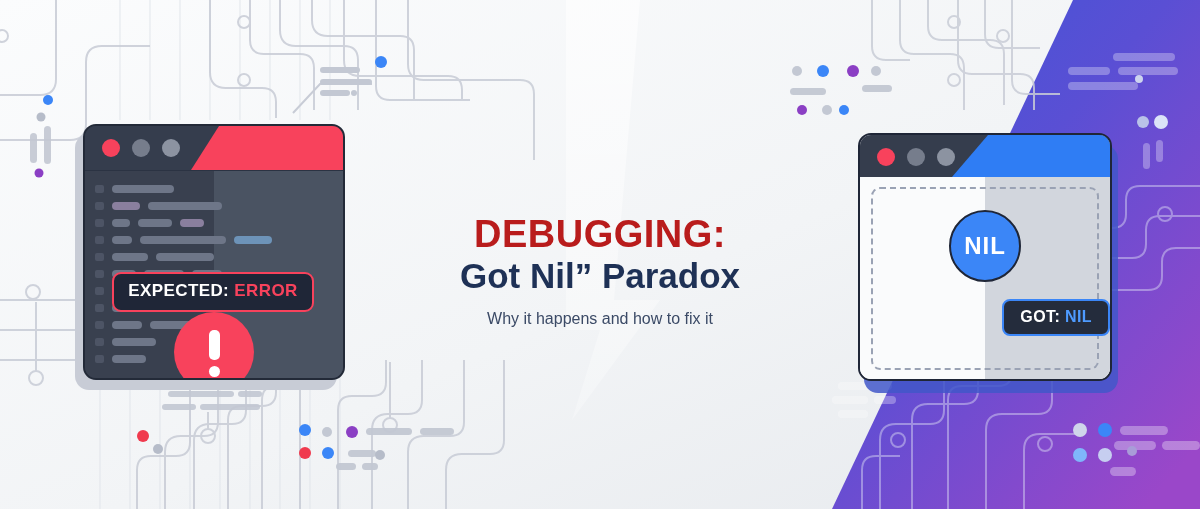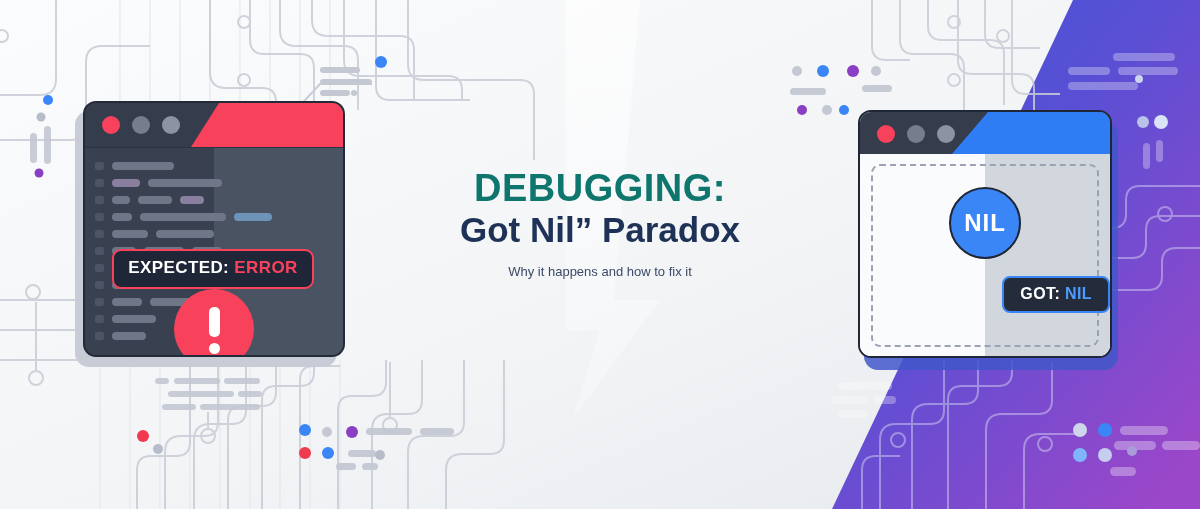--- a/index.html
+++ b/index.html
@@ -16,31 +16,31 @@
   
   .hero {
     position:absolute;
     left:380px; top:168px; width:440px;
     text-align:center;
     z-index:40;
     pointer-events:none;
   }
   .hero-l1 {
     font-size:38px; font-weight:bold; letter-spacing:0.5px;
-    color:#0f766e; line-height:1.08;
+    color:#b91c1c; line-height:1.08;margin-top:46px;
   }
   .hero-l2, .hero-l3 {
     font-size:35px; font-weight:bold; color:#1e3156; line-height:1.18;
   }
   .hero-sub {
-    margin-top:14px; font-size:13px; color:#3b4a66; font-weight:400;
+    margin-top:14px; font-size:16px; color:#3b4a66; font-weight:400;
   }
 
   
-  .win { position:absolute; z-index:30; }
+  .win { position:absolute; z-index:30;margin-top:23px; }
   .win-shadowbox {
     position:absolute; left:-8px; top:10px; width:100%; height:100%;
     border-radius:14px;
   }
   .win-body {
     position:relative; width:100%; height:100%;
     border-radius:13px; overflow:hidden;
   }
   .titlebar { position:relative; height:45px; width:100%; overflow:hidden; }
   .tb-accent { position:absolute; right:0; top:0; height:100%; width:152px; }

